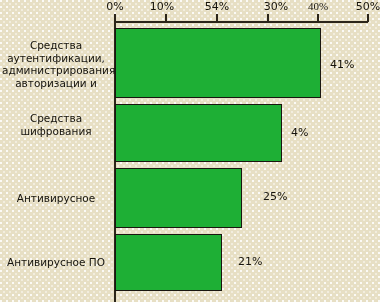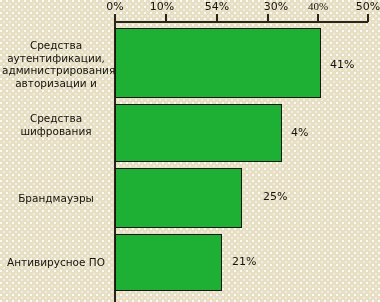--- a/index.html
+++ b/index.html
@@ -128,28 +128,28 @@
     <div class="bar-row" style="top:0;">
       <div class="bar-label" style="top:112px;">
         <div>Средства шифрования</div>
       </div>
       <div class="bar-rect" style="top:104px; height:58px; width:167px;"></div>
       <div class="bar-value" style="left:291px; top:127px;">4%</div>
     </div>
 
     <div class="bar-row" style="top:0;">
       <div class="bar-label" style="top:192px;">
-        <div>Брандмауэры</div>
+        <div>Антивирусное</div>
       </div>
       <div class="bar-rect" style="top:168px; height:60px; width:127px;"></div>
       <div class="bar-value" style="left:263px; top:191px;">25%</div>
     </div>
 
     <div class="bar-row" style="top:0;">
       <div class="bar-label" style="top:256px;">
         <div>Антивирусное ПО</div>
       </div>
       <div class="bar-rect" style="top:234px; height:57px; width:107px;"></div>
-      <div class="bar-value" style="left:232px; top:256px;">21%</div>
+      <div class="bar-value" style="left:238px; top:256px;">21%</div>
     </div>
 
   </div>
 </div>
 
 </body></html>

